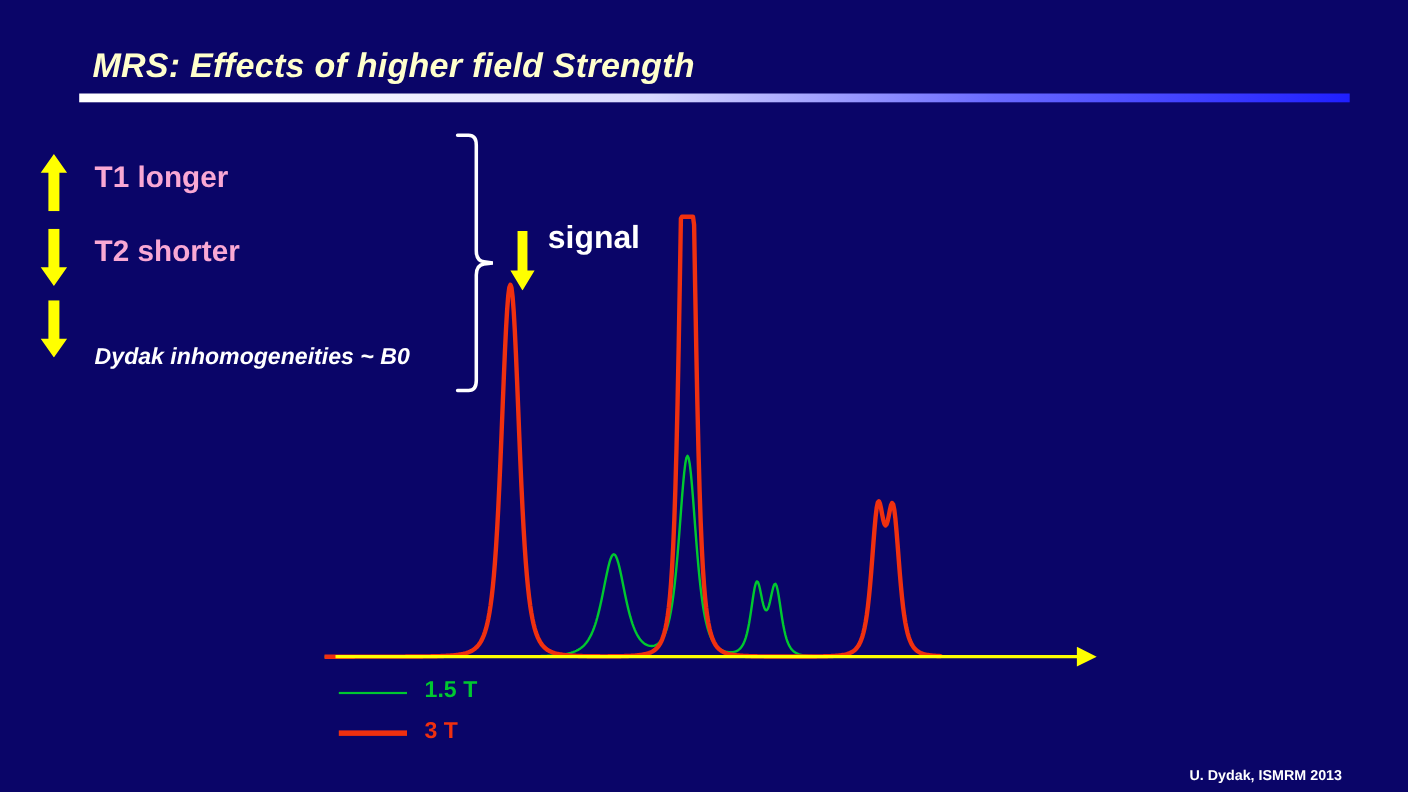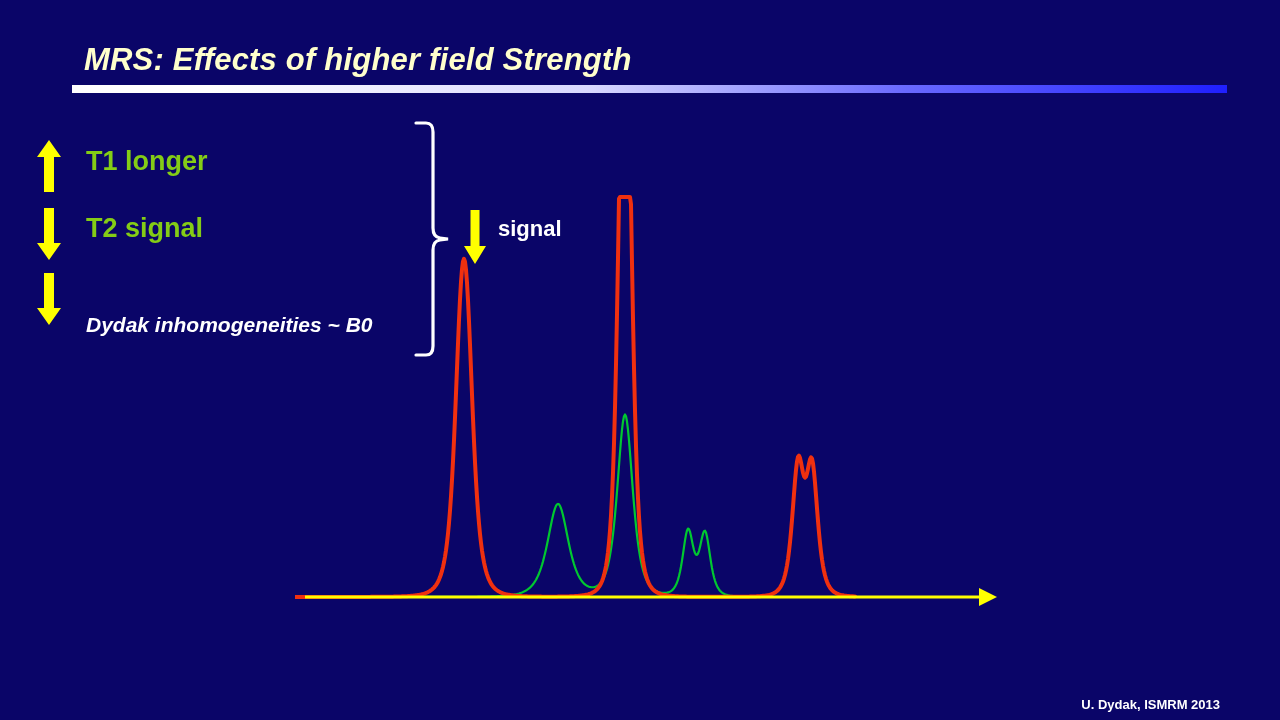--- a/index.html
+++ b/index.html
@@ -38,21 +38,21 @@
     height: 8px;
     background: linear-gradient(to right, #ffffff 0%, #ffffff 12%, #d8d8ff 45%, #6a6aff 72%, #1f1fff 100%);
   }
 
   
   .bullet {
     position: absolute;
     left: 86px;
     font-size: 27px;
     font-weight: bold;
-    color: #84cc16;
+    color: #f9a8d4;
     white-space: nowrap;
   }
   .bullet .sup {
     font-size: 17px;
     vertical-align: super;
     line-height: 0;
   }
   #bullet-1 { top: 146px; }
   #bullet-2 { top: 213px; }
   #bullet-3 { top: 278px; }
@@ -82,22 +82,22 @@
   #brace {
     position: absolute;
     left: 412px;
     top: 120px;
     width: 40px;
     height: 238px;
   }
   #signal-label {
     position: absolute;
     left: 498px;
-    top: 216px;
-    font-size: 22px;
+    top: 200px;
+    font-size: 29px;
     font-weight: bold;
     color: #ffffff;
     white-space: nowrap;
   }
 
   
   #plot {
     position: absolute;
     left: 295px;
     top: 180px;
@@ -169,21 +169,21 @@
       <polygon points="13,0 25,17 18,17 18,52 8,52 8,17 1,17" fill="#ffff00"></polygon>
     </svg>
   </div>
   <div class="bullet" id="bullet-1">T1 longer</div>
 
   <div class="arrow" id="arrow-2">
     <svg viewBox="0 0 26 52" width="26" height="52" aria-hidden="true">
       <polygon points="13,52 25,35 18,35 18,0 8,0 8,35 1,35" fill="#ffff00"></polygon>
     </svg>
   </div>
-  <div class="bullet" id="bullet-2">T2 signal</div>
+  <div class="bullet" id="bullet-2">T2 shorter</div>
 
   <div class="arrow" id="arrow-3">
     <svg viewBox="0 0 26 52" width="26" height="52" aria-hidden="true">
       <polygon points="13,52 25,35 18,35 18,0 8,0 8,35 1,35" fill="#ffff00"></polygon>
     </svg>
   </div>
   <div id="bullet-3-sub">Dydak inhomogeneities ~ B0</div>
 
   <div id="brace">
     <svg viewBox="0 0 40 238" width="40" height="238" aria-hidden="true">
@@ -205,17 +205,27 @@
           <path d="M0.0 417.00 L1.0 417.00 L2.0 417.00 L3.0 417.00 L4.0 417.00 L5.0 417.00 L6.0 417.00 L7.0 417.00 L8.0 417.00 L9.0 417.00 L10.0 417.00 L11.0 417.00 L12.0 417.00 L13.0 417.00 L14.0 417.00 L15.0 417.00 L16.0 417.00 L17.0 417.00 L18.0 417.00 L19.0 417.00 L20.0 417.00 L21.0 417.00 L22.0 417.00 L23.0 417.00 L24.0 417.00 L25.0 417.00 L26.0 417.00 L27.0 417.00 L28.0 417.00 L29.0 416.99 L30.0 416.99 L31.0 416.99 L32.0 416.99 L33.0 416.99 L34.0 416.99 L35.0 416.99 L36.0 416.99 L37.0 416.99 L38.0 416.99 L39.0 416.99 L40.0 416.99 L41.0 416.99 L42.0 416.99 L43.0 416.99 L44.0 416.99 L45.0 416.99 L46.0 416.99 L47.0 416.99 L48.0 416.99 L49.0 416.99 L50.0 416.99 L51.0 416.99 L52.0 416.99 L53.0 416.99 L54.0 416.99 L55.0 416.99 L56.0 416.99 L57.0 416.99 L58.0 416.99 L59.0 416.99 L60.0 416.99 L61.0 416.99 L62.0 416.99 L63.0 416.99 L64.0 416.99 L65.0 416.99 L66.0 416.99 L67.0 416.99 L68.0 416.99 L69.0 416.99 L70.0 416.99 L71.0 416.99 L72.0 416.99 L73.0 416.99 L74.0 416.99 L75.0 416.99 L76.0 416.99 L77.0 416.99 L78.0 416.99 L79.0 416.99 L80.0 416.99 L81.0 416.99 L82.0 416.99 L83.0 416.99 L84.0 416.99 L85.0 416.99 L86.0 416.99 L87.0 416.99 L88.0 416.98 L89.0 416.98 L90.0 416.98 L91.0 416.98 L92.0 416.98 L93.0 416.98 L94.0 416.98 L95.0 416.98 L96.0 416.98 L97.0 416.98 L98.0 416.98 L99.0 416.98 L100.0 416.98 L101.0 416.98 L102.0 416.98 L103.0 416.98 L104.0 416.98 L105.0 416.98 L106.0 416.98 L107.0 416.98 L108.0 416.98 L109.0 416.98 L110.0 416.97 L111.0 416.97 L112.0 416.97 L113.0 416.97 L114.0 416.97 L115.0 416.97 L116.0 416.97 L117.0 416.97 L118.0 416.97 L119.0 416.97 L120.0 416.97 L121.0 416.97 L122.0 416.97 L123.0 416.96 L124.0 416.96 L125.0 416.96 L126.0 416.96 L127.0 416.96 L128.0 416.96 L129.0 416.96 L130.0 416.96 L131.0 416.96 L132.0 416.95 L133.0 416.95 L134.0 416.95 L135.0 416.95 L136.0 416.95 L137.0 416.95 L138.0 416.95 L139.0 416.94 L140.0 416.94 L141.0 416.94 L142.0 416.94 L143.0 416.94 L144.0 416.94 L145.0 416.93 L146.0 416.93 L147.0 416.93 L148.0 416.93 L149.0 416.92 L150.0 416.92 L151.0 416.92 L152.0 416.92 L153.0 416.91 L154.0 416.91 L155.0 416.91 L156.0 416.90 L157.0 416.90 L158.0 416.90 L159.0 416.89 L160.0 416.89 L161.0 416.88 L162.0 416.88 L163.0 416.88 L164.0 416.87 L165.0 416.87 L166.0 416.86 L167.0 416.86 L168.0 416.85 L169.0 416.84 L170.0 416.84 L171.0 416.83 L172.0 416.82 L173.0 416.82 L174.0 416.81 L175.0 416.80 L176.0 416.79 L177.0 416.78 L178.0 416.77 L179.0 416.76 L180.0 416.75 L181.0 416.74 L182.0 416.73 L183.0 416.71 L184.0 416.70 L185.0 416.69 L186.0 416.67 L187.0 416.66 L188.0 416.64 L189.0 416.62 L190.0 416.60 L191.0 416.58 L192.0 416.56 L193.0 416.53 L194.0 416.51 L195.0 416.48 L196.0 416.45 L197.0 416.42 L198.0 416.39 L199.0 416.36 L200.0 416.32 L201.0 416.28 L202.0 416.23 L203.0 416.19 L204.0 416.14 L205.0 416.08 L206.0 416.02 L207.0 415.96 L208.0 415.89 L209.0 415.82 L210.0 415.74 L211.0 415.65 L212.0 415.56 L213.0 415.46 L214.0 415.35 L215.0 415.23 L216.0 415.10 L217.0 414.95 L218.0 414.79 L219.0 414.62 L220.0 414.43 L221.0 414.23 L222.0 414.00 L223.0 413.75 L224.0 413.48 L225.0 413.17 L226.0 412.84 L227.0 412.46 L228.0 412.05 L229.0 411.60 L230.0 411.09 L231.0 410.53 L232.0 409.91 L233.0 409.21 L234.0 408.43 L235.0 407.57 L236.0 406.60 L237.0 405.52 L238.0 404.31 L239.0 402.96 L240.0 401.45 L241.0 399.76 L242.0 397.88 L243.0 395.78 L244.0 393.45 L245.0 390.86 L246.0 387.99 L247.0 384.83 L248.0 381.37 L249.0 377.59 L250.0 373.51 L251.0 369.14 L252.0 364.51 L253.0 359.66 L254.0 354.67 L255.0 349.63 L256.0 344.66 L257.0 339.89 L258.0 335.48 L259.0 331.57 L260.0 328.34 L261.0 325.90 L262.0 324.39 L263.0 323.87 L264.0 324.35 L265.0 325.83 L266.0 328.22 L267.0 331.42 L268.0 335.28 L269.0 339.66 L270.0 344.38 L271.0 349.31 L272.0 354.30 L273.0 359.24 L274.0 364.03 L275.0 368.61 L276.0 372.93 L277.0 376.95 L278.0 380.65 L279.0 384.04 L280.0 387.13 L281.0 389.91 L282.0 392.41 L283.0 394.64 L284.0 396.63 L285.0 398.40 L286.0 399.95 L287.0 401.32 L288.0 402.51 L289.0 403.55 L290.0 404.43 L291.0 405.19 L292.0 405.81 L293.0 406.32 L294.0 406.72 L295.0 407.01 L296.0 407.19 L297.0 407.27 L298.0 407.25 L299.0 407.12 L300.0 406.87 L301.0 406.50 L302.0 406.00 L303.0 405.36 L304.0 404.55 L305.0 403.57 L306.0 402.38 L307.0 400.96 L308.0 399.26 L309.0 397.26 L310.0 394.90 L311.0 392.12 L312.0 388.85 L313.0 385.03 L314.0 380.57 L315.0 375.36 L316.0 369.33 L317.0 362.36 L318.0 354.38 L319.0 345.31 L320.0 335.14 L321.0 323.88 L322.0 311.68 L323.0 298.76 L324.0 285.52 L325.0 272.46 L326.0 260.27 L327.0 249.67 L328.0 241.44 L329.0 236.20 L330.0 234.43 L331.0 236.26 L332.0 241.54 L333.0 249.83 L334.0 260.48 L335.0 272.73 L336.0 285.84 L337.0 299.14 L338.0 312.12 L339.0 324.39 L340.0 335.70 L341.0 345.95 L342.0 355.09 L343.0 363.15 L344.0 370.19 L345.0 376.31 L346.0 381.61 L347.0 386.17 L348.0 390.10 L349.0 393.47 L350.0 396.38 L351.0 398.87 L352.0 401.02 L353.0 402.86 L354.0 404.45 L355.0 405.83 L356.0 407.01 L357.0 408.03 L358.0 408.91 L359.0 409.68 L360.0 410.33 L361.0 410.89 L362.0 411.37 L363.0 411.77 L364.0 412.11 L365.0 412.39 L366.0 412.60 L367.0 412.76 L368.0 412.86 L369.0 412.91 L370.0 412.89 L371.0 412.82 L372.0 412.66 L373.0 412.43 L374.0 412.10 L375.0 411.66 L376.0 411.09 L377.0 410.35 L378.0 409.41 L379.0 408.22 L380.0 406.72 L381.0 404.84 L382.0 402.50 L383.0 399.59 L384.0 396.02 L385.0 391.69 L386.0 386.54 L387.0 380.59 L388.0 373.99 L389.0 367.07 L390.0 360.36 L391.0 354.58 L392.0 350.45 L393.0 348.56 L394.0 349.10 L395.0 351.80 L396.0 356.04 L397.0 360.98 L398.0 365.86 L399.0 370.02 L400.0 373.05 L401.0 374.70 L402.0 374.84 L403.0 373.50 L404.0 370.77 L405.0 366.90 L406.0 362.33 L407.0 357.66 L408.0 353.66 L409.0 351.14 L410.0 350.70 L411.0 352.61 L412.0 356.67 L413.0 362.34 L414.0 368.91 L415.0 375.67 L416.0 382.13 L417.0 387.95 L418.0 393.00 L419.0 397.26 L420.0 400.79 L421.0 403.67 L422.0 406.02 L423.0 407.92 L424.0 409.46 L425.0 410.70 L426.0 411.71 L427.0 412.54 L428.0 413.21 L429.0 413.77 L430.0 414.23 L431.0 414.61 L432.0 414.93 L433.0 415.20 L434.0 415.42 L435.0 415.61 L436.0 415.77 L437.0 415.91 L438.0 416.03 L439.0 416.14 L440.0 416.23 L441.0 416.30 L442.0 416.37 L443.0 416.43 L444.0 416.48 L445.0 416.53 L446.0 416.57 L447.0 416.61 L448.0 416.64 L449.0 416.67 L450.0 416.69 L451.0 416.72 L452.0 416.74 L453.0 416.76 L454.0 416.77 L455.0 416.79" fill="none" stroke="#00c830" stroke-width="2.2" stroke-linejoin="round" stroke-linecap="round"></path>
           <path d="M0.0 416.99 L1.0 416.99 L2.0 416.99 L3.0 416.99 L4.0 416.99 L5.0 416.99 L6.0 416.99 L7.0 416.99 L8.0 416.98 L9.0 416.98 L10.0 416.98 L11.0 416.98 L12.0 416.98 L13.0 416.98 L14.0 416.98 L15.0 416.98 L16.0 416.98 L17.0 416.98 L18.0 416.98 L19.0 416.98 L20.0 416.98 L21.0 416.98 L22.0 416.98 L23.0 416.98 L24.0 416.98 L25.0 416.98 L26.0 416.98 L27.0 416.98 L28.0 416.97 L29.0 416.97 L30.0 416.97 L31.0 416.97 L32.0 416.97 L33.0 416.97 L34.0 416.97 L35.0 416.97 L36.0 416.97 L37.0 416.97 L38.0 416.97 L39.0 416.97 L40.0 416.96 L41.0 416.96 L42.0 416.96 L43.0 416.96 L44.0 416.96 L45.0 416.96 L46.0 416.96 L47.0 416.96 L48.0 416.95 L49.0 416.95 L50.0 416.95 L51.0 416.95 L52.0 416.95 L53.0 416.95 L54.0 416.94 L55.0 416.94 L56.0 416.94 L57.0 416.94 L58.0 416.94 L59.0 416.93 L60.0 416.93 L61.0 416.93 L62.0 416.92 L63.0 416.92 L64.0 416.92 L65.0 416.92 L66.0 416.91 L67.0 416.91 L68.0 416.91 L69.0 416.90 L70.0 416.90 L71.0 416.89 L72.0 416.89 L73.0 416.89 L74.0 416.88 L75.0 416.88 L76.0 416.87 L77.0 416.86 L78.0 416.86 L79.0 416.85 L80.0 416.85 L81.0 416.84 L82.0 416.83 L83.0 416.82 L84.0 416.81 L85.0 416.81 L86.0 416.80 L87.0 416.79 L88.0 416.78 L89.0 416.77 L90.0 416.75 L91.0 416.74 L92.0 416.73 L93.0 416.71 L94.0 416.70 L95.0 416.68 L96.0 416.66 L97.0 416.65 L98.0 416.63 L99.0 416.61 L100.0 416.58 L101.0 416.56 L102.0 416.53 L103.0 416.50 L104.0 416.47 L105.0 416.44 L106.0 416.41 L107.0 416.37 L108.0 416.33 L109.0 416.28 L110.0 416.23 L111.0 416.18 L112.0 416.13 L113.0 416.06 L114.0 416.00 L115.0 415.92 L116.0 415.84 L117.0 415.76 L118.0 415.66 L119.0 415.56 L120.0 415.44 L121.0 415.31 L122.0 415.17 L123.0 415.02 L124.0 414.85 L125.0 414.66 L126.0 414.45 L127.0 414.21 L128.0 413.95 L129.0 413.66 L130.0 413.33 L131.0 412.96 L132.0 412.55 L133.0 412.08 L134.0 411.55 L135.0 410.95 L136.0 410.27 L137.0 409.50 L138.0 408.61 L139.0 407.59 L140.0 406.42 L141.0 405.07 L142.0 403.50 L143.0 401.69 L144.0 399.58 L145.0 397.12 L146.0 394.25 L147.0 390.87 L148.0 386.91 L149.0 382.24 L150.0 376.74 L151.0 370.26 L152.0 362.62 L153.0 353.62 L154.0 343.05 L155.0 330.71 L156.0 316.39 L157.0 299.92 L158.0 281.24 L159.0 260.39 L160.0 237.60 L161.0 213.36 L162.0 188.38 L163.0 163.63 L164.0 140.23 L165.0 119.36 L166.0 102.08 L167.0 89.22 L168.0 81.36 L169.0 78.81 L170.0 81.66 L171.0 89.79 L172.0 102.87 L173.0 120.32 L174.0 141.28 L175.0 164.71 L176.0 189.44 L177.0 214.37 L178.0 238.53 L179.0 261.22 L180.0 281.98 L181.0 300.57 L182.0 316.94 L183.0 331.18 L184.0 343.45 L185.0 353.96 L186.0 362.90 L187.0 370.50 L188.0 376.95 L189.0 382.41 L190.0 387.05 L191.0 390.99 L192.0 394.34 L193.0 397.21 L194.0 399.65 L195.0 401.75 L196.0 403.55 L197.0 405.11 L198.0 406.45 L199.0 407.61 L200.0 408.63 L201.0 409.51 L202.0 410.28 L203.0 410.96 L204.0 411.56 L205.0 412.08 L206.0 412.55 L207.0 412.96 L208.0 413.32 L209.0 413.65 L210.0 413.94 L211.0 414.20 L212.0 414.43 L213.0 414.64 L214.0 414.83 L215.0 415.00 L216.0 415.15 L217.0 415.29 L218.0 415.41 L219.0 415.53 L220.0 415.63 L221.0 415.72 L222.0 415.81 L223.0 415.89 L224.0 415.96 L225.0 416.03 L226.0 416.08 L227.0 416.14 L228.0 416.19 L229.0 416.24 L230.0 416.28 L231.0 416.32 L232.0 416.35 L233.0 416.38 L234.0 416.41 L235.0 416.44 L236.0 416.47 L237.0 416.49 L238.0 416.51 L239.0 416.53 L240.0 416.55 L241.0 416.57 L242.0 416.58 L243.0 416.59 L244.0 416.60 L245.0 416.62 L246.0 416.62 L247.0 416.63 L248.0 416.64 L249.0 416.65 L250.0 416.65 L251.0 416.66 L252.0 416.66 L253.0 416.66 L254.0 416.66 L255.0 416.66 L256.0 416.66 L257.0 416.66 L258.0 416.65 L259.0 416.65 L260.0 416.64 L261.0 416.64 L262.0 416.63 L263.0 416.62 L264.0 416.61 L265.0 416.60 L266.0 416.58 L267.0 416.57 L268.0 416.55 L269.0 416.53 L270.0 416.51 L271.0 416.49 L272.0 416.46 L273.0 416.43 L274.0 416.40 L275.0 416.36 L276.0 416.32 L277.0 416.28 L278.0 416.23 L279.0 416.18 L280.0 416.12 L281.0 416.06 L282.0 415.98 L283.0 415.90 L284.0 415.81 L285.0 415.71 L286.0 415.60 L287.0 415.48 L288.0 415.34 L289.0 415.18 L290.0 415.00 L291.0 414.80 L292.0 414.58 L293.0 414.32 L294.0 414.03 L295.0 413.69 L296.0 413.31 L297.0 412.87 L298.0 412.35 L299.0 411.76 L300.0 411.07 L301.0 410.27 L302.0 409.33 L303.0 408.21 L304.0 406.89 L305.0 405.32 L306.0 403.45 L307.0 401.19 L308.0 398.45 L309.0 395.13 L310.0 391.07 L311.0 386.07 L312.0 379.89 L313.0 372.20 L314.0 362.62 L315.0 350.61 L316.0 335.55 L317.0 316.65 L318.0 293.02 L319.0 263.68 L320.0 227.72 L321.0 184.55 L322.0 134.25 L323.0 78.07 L324.0 18.78 L325.0 17.00 L326.0 17.00 L327.0 17.00 L328.0 17.00 L329.0 17.00 L330.0 17.00 L331.0 17.00 L332.0 17.00 L333.0 17.00 L334.0 17.00 L335.0 17.00 L336.0 24.34 L337.0 83.04 L338.0 138.51 L339.0 188.10 L340.0 230.62 L341.0 266.01 L342.0 294.89 L343.0 318.14 L344.0 336.74 L345.0 351.56 L346.0 363.38 L347.0 372.82 L348.0 380.38 L349.0 386.47 L350.0 391.40 L351.0 395.41 L352.0 398.69 L353.0 401.38 L354.0 403.61 L355.0 405.47 L356.0 407.02 L357.0 408.32 L358.0 409.42 L359.0 410.36 L360.0 411.15 L361.0 411.83 L362.0 412.42 L363.0 412.93 L364.0 413.36 L365.0 413.75 L366.0 414.08 L367.0 414.37 L368.0 414.63 L369.0 414.85 L370.0 415.05 L371.0 415.23 L372.0 415.39 L373.0 415.53 L374.0 415.65 L375.0 415.76 L376.0 415.86 L377.0 415.95 L378.0 416.04 L379.0 416.11 L380.0 416.18 L381.0 416.24 L382.0 416.29 L383.0 416.34 L384.0 416.39 L385.0 416.43 L386.0 416.46 L387.0 416.50 L388.0 416.53 L389.0 416.56 L390.0 416.59 L391.0 416.61 L392.0 416.63 L393.0 416.65 L394.0 416.67 L395.0 416.69 L396.0 416.71 L397.0 416.72 L398.0 416.74 L399.0 416.75 L400.0 416.76 L401.0 416.77 L402.0 416.78 L403.0 416.79 L404.0 416.80 L405.0 416.81 L406.0 416.81 L407.0 416.82 L408.0 416.83 L409.0 416.83 L410.0 416.84 L411.0 416.84 L412.0 416.85 L413.0 416.85 L414.0 416.86 L415.0 416.86 L416.0 416.86 L417.0 416.86 L418.0 416.87 L419.0 416.87 L420.0 416.87 L421.0 416.87 L422.0 416.87 L423.0 416.87 L424.0 416.87 L425.0 416.87 L426.0 416.87 L427.0 416.87 L428.0 416.87 L429.0 416.87 L430.0 416.87 L431.0 416.86 L432.0 416.86 L433.0 416.86 L434.0 416.86 L435.0 416.85 L436.0 416.85 L437.0 416.84 L438.0 416.84 L439.0 416.83 L440.0 416.83 L441.0 416.82 L442.0 416.81 L443.0 416.80 L444.0 416.79 L445.0 416.78 L446.0 416.77 L447.0 416.76 L448.0 416.75 L449.0 416.73 L450.0 416.72 L451.0 416.70 L452.0 416.68 L453.0 416.66 L454.0 416.64 L455.0 416.61 L456.0 416.58 L457.0 416.55 L458.0 416.52 L459.0 416.48 L460.0 416.44 L461.0 416.39 L462.0 416.34 L463.0 416.28 L464.0 416.21 L465.0 416.14 L466.0 416.06 L467.0 415.97 L468.0 415.86 L469.0 415.75 L470.0 415.61 L471.0 415.46 L472.0 415.29 L473.0 415.09 L474.0 414.86 L475.0 414.60 L476.0 414.29 L477.0 413.94 L478.0 413.52 L479.0 413.04 L480.0 412.47 L481.0 411.80 L482.0 411.00 L483.0 410.05 L484.0 408.92 L485.0 407.56 L486.0 405.91 L487.0 403.93 L488.0 401.51 L489.0 398.58 L490.0 395.01 L491.0 390.65 L492.0 385.37 L493.0 378.98 L494.0 371.33 L495.0 362.27 L496.0 351.78 L497.0 339.95 L498.0 327.10 L499.0 313.85 L500.0 301.10 L501.0 289.99 L502.0 281.61 L503.0 276.77 L504.0 275.68 L505.0 277.89 L506.0 282.36 L507.0 287.76 L508.0 292.75 L509.0 296.26 L510.0 297.62 L511.0 296.60 L512.0 293.41 L513.0 288.73 L514.0 283.62 L515.0 279.38 L516.0 277.33 L517.0 278.51 L518.0 283.36 L519.0 291.67 L520.0 302.66 L521.0 315.25 L522.0 328.33 L523.0 341.00 L524.0 352.67 L525.0 363.02 L526.0 371.94 L527.0 379.49 L528.0 385.79 L529.0 391.00 L530.0 395.29 L531.0 398.82 L532.0 401.71 L533.0 404.09 L534.0 406.06 L535.0 407.68 L536.0 409.02 L537.0 410.14 L538.0 411.08 L539.0 411.87 L540.0 412.53 L541.0 413.09 L542.0 413.57 L543.0 413.98 L544.0 414.33 L545.0 414.63 L546.0 414.89 L547.0 415.12 L548.0 415.31 L549.0 415.49 L550.0 415.64 L551.0 415.77 L552.0 415.89 L553.0 415.99 L554.0 416.08 L555.0 416.16 L556.0 416.24 L557.0 416.30 L558.0 416.36 L559.0 416.41 L560.0 416.46" fill="none" stroke="#f0300f" stroke-width="4" stroke-linejoin="round" stroke-linecap="round"></path>
         </g>
       <g id="axis-group">
           <line x1="10" y1="417" x2="686" y2="417" stroke="#ffff00" stroke-width="3"></line>
           <polygon points="684,408 702,417 684,426" fill="#ffff00"></polygon>
         </g>
     </svg>
   </div>
 
+  <div id="legend">
+    <div class="legend-row">
+      <div class="legend-swatch thin"></div>
+      <div class="legend-text green">1.5 T</div>
+    </div>
+    <div class="legend-row">
+      <div class="legend-swatch thick"></div>
+      <div class="legend-text red">3 T</div>
+    </div>
+  </div>
 
 
   <div id="footer">U. Dydak, ISMRM 2013</div>
 
 </div>
 
 </body></html>

